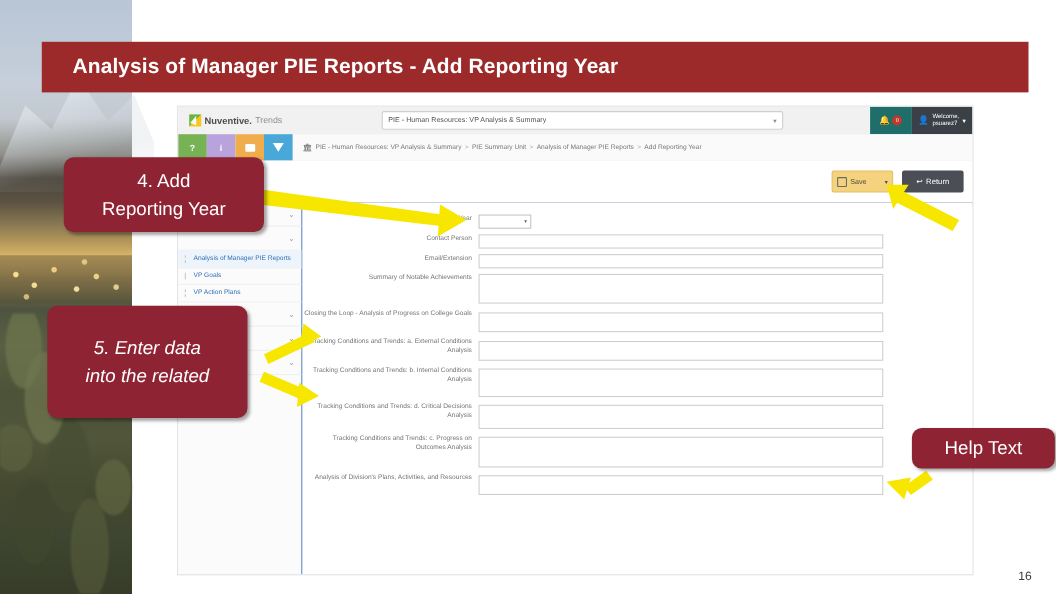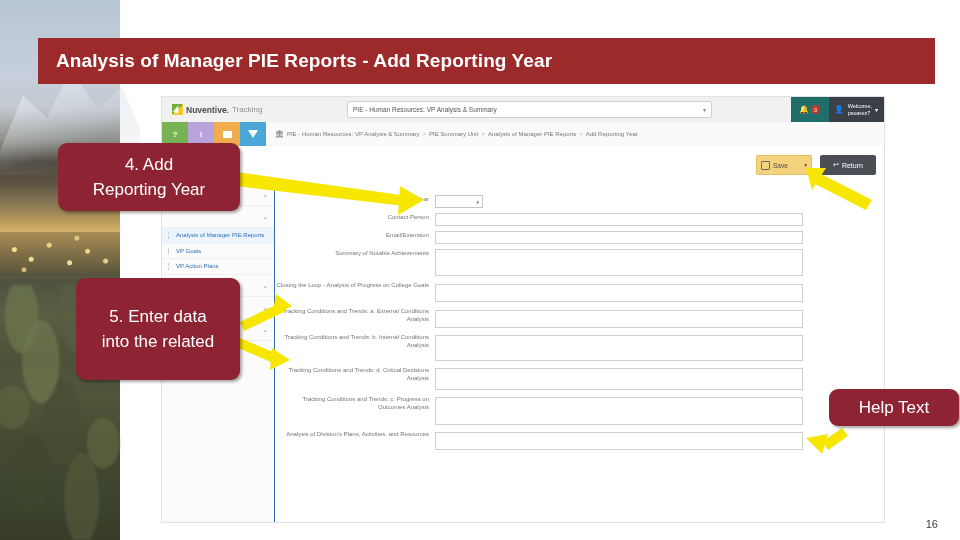--- a/index.html
+++ b/index.html
@@ -51,21 +51,21 @@
       radial-gradient(ellipse at 26% 74%, rgba(64,72,46,.7) 0 18px, rgba(0,0,0,0) 19px),
       radial-gradient(ellipse at 68% 84%, rgba(88,94,60,.6) 0 17px, rgba(0,0,0,0) 18px);
     filter:blur(1.1px);
   }
 
   
   .title-bar{
     position:absolute;left:38px;top:38px;width:897px;height:46px;
     background:#9c2a2a;
     display:flex;align-items:center;
-    box-sizing:border-box;padding-left:18px;
+    box-sizing:border-box;padding-left:28px;
   }
   .title-bar .t{
     color:#ffffff;font-size:19px;font-weight:bold;letter-spacing:.1px;
     white-space:nowrap;
   }
 
   
   .app{
     position:absolute;left:162px;top:97px;width:722px;height:425px;
     background:#ffffff;
@@ -196,21 +196,21 @@
   .arrows{position:absolute;inset:0;pointer-events:none;}
 
   
   .callout{
     position:absolute;background:#8e2433;color:#fff;border-radius:9px;
     display:flex;align-items:center;justify-content:center;text-align:center;
     box-shadow:2px 2px 3px rgba(0,0,0,.35);
     line-height:1.5;
   }
   .c-add{left:58px;top:143px;width:182px;height:68px;font-size:17px;padding:0 24px;box-sizing:border-box;}
-  .c-enter{left:76px;top:278px;width:164px;height:102px;font-size:17px;padding:0 8px;box-sizing:border-box;}
+  .c-enter{left:43px;top:278px;width:182px;height:102px;font-size:17px;padding:0 8px;box-sizing:border-box;font-style:italic;}
   .c-save{left:757px;top:202px;width:188px;height:33px;font-size:17px;}
   .c-help{left:829px;top:389px;width:130px;height:37px;font-size:17px;}
 
   .pageno{
     position:absolute;right:22px;bottom:10px;font-size:11px;color:#3b3b3b;font-weight:normal;
   }
 </style>
 </head>
 <body>
 
@@ -225,21 +225,21 @@
   <div class="title-bar">
     <div class="t">Analysis of Manager PIE Reports - Add Reporting Year</div>
   </div>
 
   <div class="app">
 
     <div class="app-top">
       <div class="brand">
         <div class="logo"></div>
         <span class="nuv">Nuventive.</span>
-        <span class="imp">Tracking</span>
+        <span class="imp">Trends</span>
       </div>
 
       <div class="app-select">
         <span>PIE - Human Resources: VP Analysis &amp; Summary</span>
         <span class="car">▾</span>
       </div>
 
       <div class="userbox">
         <div class="bell-wrap">
           <span class="bell">🔔</span>

